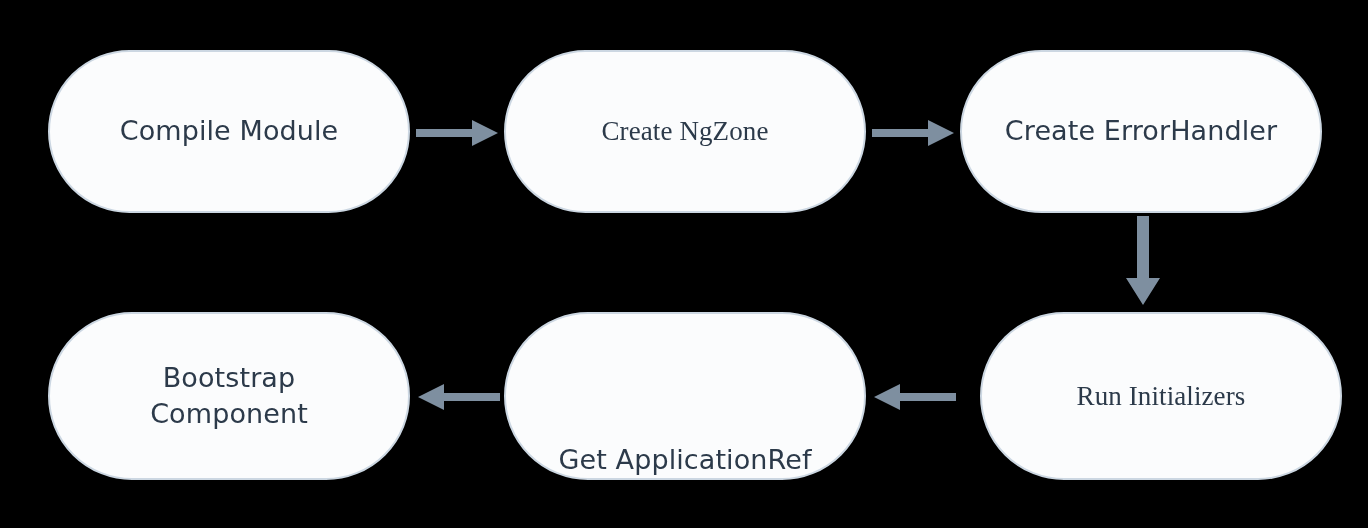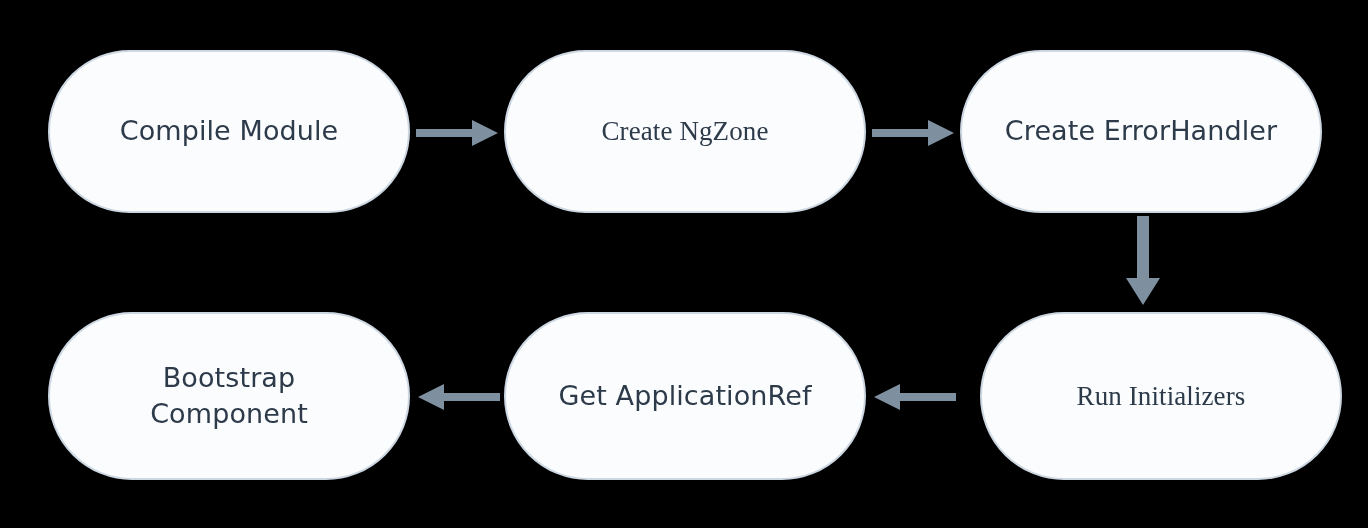--- a/index.html
+++ b/index.html
@@ -39,21 +39,21 @@
   .node-label {
     display: block;
     white-space: pre-line;
   }
   
   #node-compile-module   { left: 48px;  top: 50px;  width: 362px; height: 163px; }
   #node-create-ngzone    { left: 504px; top: 50px;  width: 362px; height: 163px; font-family: Liberation Serif, serif; }
   #node-setup-errorhandler { left: 960px; top: 50px; width: 362px; height: 163px; }
   
   #node-bootstrap-component { left: 48px;  top: 312px; width: 362px; height: 168px; }
-  #node-get-applicationref  { left: 504px; top: 312px; width: 362px; height: 168px; }
+  #node-get-applicationref  { left: 504px; top: 312px; width: 362px; height: 168px; align-items: flex-end; }
   #node-run-initializers    { left: 980px; top: 312px; width: 362px; height: 168px; font-family: Liberation Serif, serif; }
 
   .arrow-svg {
     position: absolute;
     overflow: visible;
   }
   #arrow-compile-to-ngzone  { left: 414px; top: 108px; width: 88px; height: 50px; }
   #arrow-ngzone-to-errorhandler { left: 870px; top: 108px; width: 88px; height: 50px; }
   #arrow-errorhandler-to-initializers { left: 1118px; top: 214px; width: 50px; height: 96px; }
   #arrow-initializers-to-appref { left: 868px; top: 372px; width: 90px; height: 50px; }

